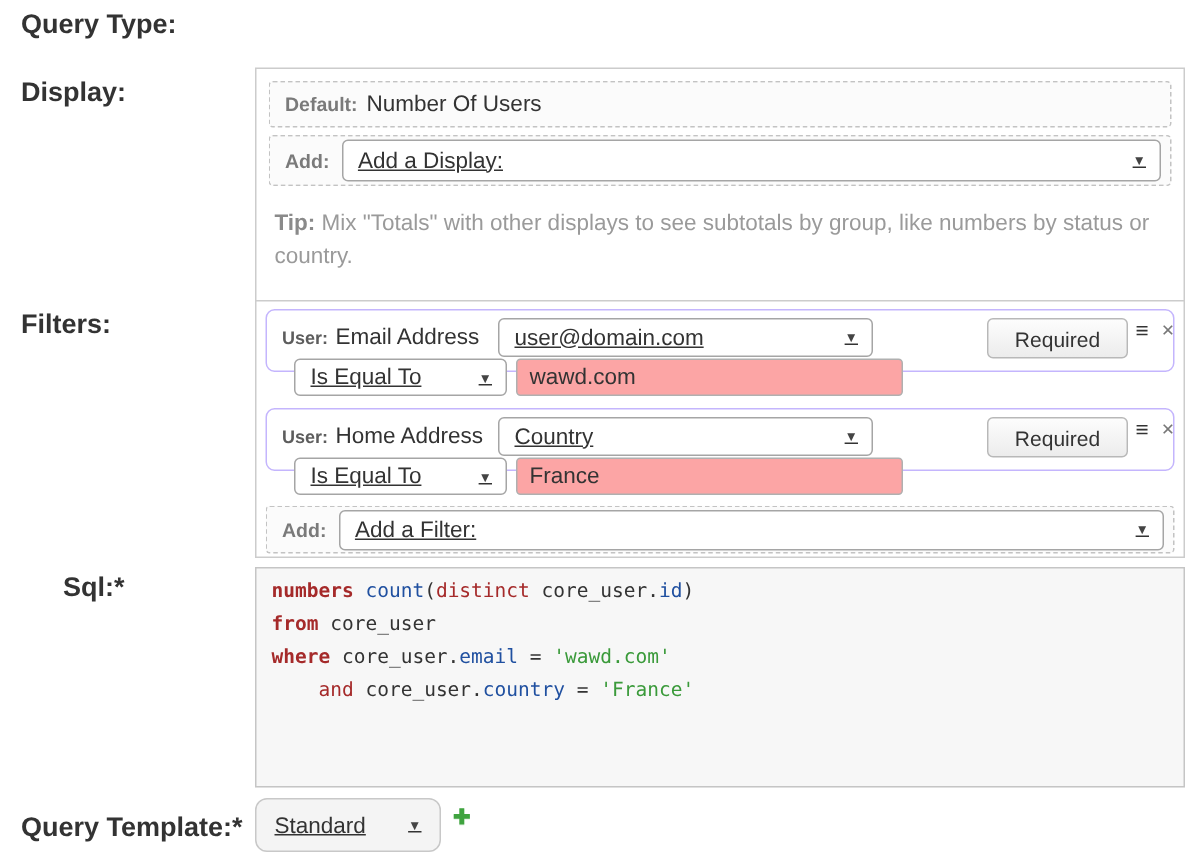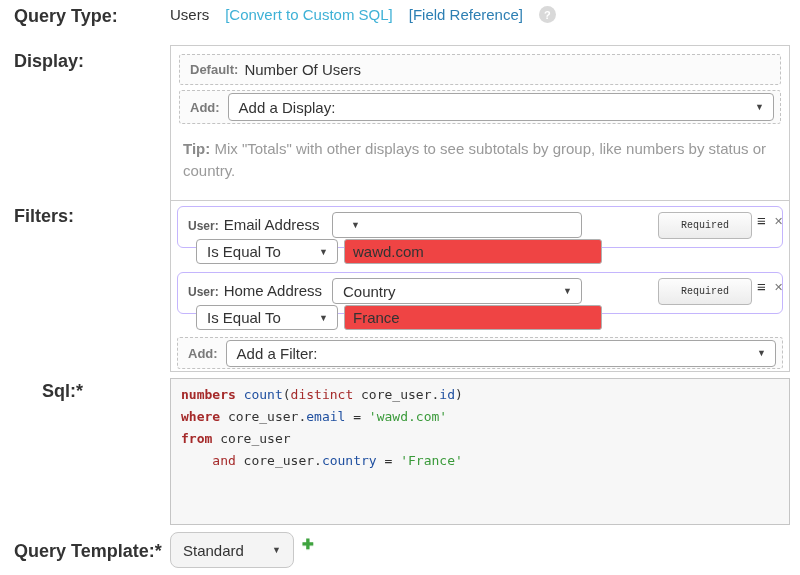--- a/index.html
+++ b/index.html
@@ -19,45 +19,45 @@
   .secbox{position:absolute;left:170px;width:620px;border:1px solid #ccc;background:#fff;box-sizing:border-box;}
   .display-box{top:45px;height:183px;}
   .filters-box{top:200px;height:172px;}
 
   .dashed{position:absolute;border:1px dashed #c3c3c3;border-radius:3px;background:#fbfbfb;
     display:flex;align-items:center;box-sizing:border-box;}
   .mini-label{font-size:13px;font-weight:700;color:#7a7a7a;white-space:nowrap;}
 
   .select{border:1px solid #a5a5a5;border-radius:4px;background:#fff;display:flex;align-items:center;
     justify-content:space-between;padding:0 9px 0 10px;font-size:15px;color:#333;cursor:pointer;
-    box-sizing:border-box;white-space:nowrap;overflow:hidden;}
+    box-sizing:border-box;white-space:nowrap;overflow:hidden;text-decoration:underline;}
   .arrow{font-size:9px;color:#444;margin-left:8px;flex:0 0 auto;}
 
   .default-box{left:8px;top:8px;width:602px;height:31px;padding:0 10px;gap:6px;}
   .add-display-box{left:8px;top:44px;width:602px;height:34px;padding:0 6px 0 10px;}
   .add-display-box .select{flex:1;height:28px;margin-left:8px;}
   .value-15{font-size:15px;color:#333;white-space:nowrap;}
 
   .tip{position:absolute;left:12px;top:92px;width:592px;font-size:15px;line-height:22px;color:#9a9a9a;}
   .tip b{color:#8a8a8a;}
 
   
   .fcard{position:absolute;left:6px;width:606px;height:42px;border:1px solid #c4b5fd;border-radius:6px;
     background:#fff;box-sizing:border-box;}
   .fcard .entity{position:absolute;left:10px;top:9px;display:flex;align-items:baseline;gap:5px;white-space:nowrap;}
   .entity-label{font-size:12px;font-weight:700;color:#5d5d5d;}
   .entity-group{font-size:15px;color:#333;}
   .field-select{position:absolute;left:154px;top:5px;width:250px;height:26px;}
   .required-btn{position:absolute;left:480px;top:5px;width:94px;height:27px;border:1px solid #b8b8b8;border-radius:4px;
-    background:linear-gradient(#fdfdfd,#ececec);font-size:10px;color:#333;display:flex;align-items:center;
-    justify-content:center;cursor:pointer;box-sizing:border-box;font-family:Liberation Mono, monospace;}
+    background:linear-gradient(#fdfdfd,#ececec);font-size:14px;color:#333;display:flex;align-items:center;
+    justify-content:center;cursor:pointer;box-sizing:border-box;font-family:Liberation Sans, sans-serif;}
   .drag-handle{position:absolute;left:579px;top:6px;font-size:15px;color:#333;cursor:grab;line-height:16px;}
   .remove-x{position:absolute;left:596px;top:8px;font-size:11px;color:#777;cursor:pointer;line-height:12px;}
   .op-select{position:absolute;left:18px;top:32px;width:142px;height:25px;}
-  .filter-input{position:absolute;left:166px;top:32px;width:258px;height:25px;background:#ef4444;
+  .filter-input{position:absolute;left:166px;top:32px;width:258px;height:25px;background:#fca5a5;
     border:1px solid #b0b0b0;border-radius:3px;padding:0 8px;font-size:15px;color:#333;
     font-family:inherit;box-sizing:border-box;}
   .add-filter-box{left:6px;top:136px;width:606px;height:32px;padding:0 6px 0 10px;}
   .add-filter-box .select{flex:1;height:27px;margin-left:8px;}
 
   
   .sql-box{position:absolute;left:170px;top:378px;width:620px;height:147px;background:#f7f7f7;
     border:1px solid #c5c5c5;box-sizing:border-box;padding:5px 10px;cursor:text;}
   .sql-code{font-family:"DejaVu Sans Mono",monospace;font-size:13px;line-height:22px;color:#333;}
   .sql-code div{white-space:pre;}
@@ -71,26 +71,20 @@
     border-radius:8px;background:#f4f4f4;padding:0 12px;font-size:15px;}
   .plus-icon{position:absolute;left:302px;top:536px;font-size:14px;font-weight:700;
     color:var(--plus-green,#3fa33f);cursor:pointer;text-shadow:0 1px 0 #e7f5e7;}
 </style>
 </head>
 <body style="--link-cyan: #3eb1d6; --link-blue: #2d7fb3; --sql-keyword: #a52a2a; --sql-identifier: #2050a0; --sql-string: #3a9a3a; --plus-green: #3fa33f;">
 
 <div class="page">
 
   <div class="flabel" style="top:6px;">Query Type:</div>
-  <div class="qt-row">
-    <span>Users</span>
-    <a class="link link-cyan">[Convert to Custom SQL]</a>
-    <a class="link link-blue">[Field Reference]</a>
-    <span class="help-circle">?</span>
-  </div>
 
   <div class="flabel" style="top:51px;">Display:</div>
   <div class="secbox display-box">
     <div class="dashed default-box">
       <span class="mini-label">Default:</span>
       <span class="value-15">Number Of Users</span>
     </div>
     <div class="dashed add-display-box">
       <span class="mini-label">Add:</span>
       <div class="select">
@@ -103,20 +97,21 @@
 
   <div class="flabel" style="top:206px;">Filters:</div>
   <div class="secbox filters-box">
 
     <div class="fcard" style="top:5px;">
       <div class="entity">
         <span class="entity-label">User:</span>
         <span class="entity-group">Email Address</span>
       </div>
       <div class="select field-select">
+        <span>user@domain.com</span>
         <span class="arrow">▼</span>
       </div>
       <button class="required-btn">Required</button>
       <span class="drag-handle">≡</span>
       <span class="remove-x">✕</span>
       <div class="select op-select">
         <span>Is Equal To</span>
         <span class="arrow">▼</span>
       </div>
       <input class="filter-input" value="wawd.com" style="">
@@ -147,22 +142,22 @@
         <span>Add a Filter:</span>
         <span class="arrow">▼</span>
       </div>
     </div>
   </div>
 
   <div class="flabel" style="top:381px;margin-left:28px;">Sql:*</div>
   <div class="sql-box">
     <div class="sql-code">
         <div><span class="tok-kw">numbers</span><span> </span><span class="tok-id">count</span><span>(</span><span class="tok-kw2">distinct</span><span> core_user.</span><span class="tok-id">id</span><span>)</span></div>
+        <div><span class="tok-kw">from</span><span> core_user</span></div>
         <div><span class="tok-kw">where</span><span> core_user.</span><span class="tok-id">email</span><span> = </span><span class="tok-str">'wawd.com'</span></div>
-        <div><span class="tok-kw">from</span><span> core_user</span></div>
         <div><span class="tok-kw2">    and</span><span> core_user.</span><span class="tok-id">country</span><span> = </span><span class="tok-str">'France'</span></div>
       </div>
   </div>
 
   <div class="flabel" style="top:541px;">Query Template:*</div>
   <div class="select qtpl-select">
     <span>Standard</span>
     <span class="arrow">▼</span>
   </div>
   <span class="plus-icon">✚</span>

